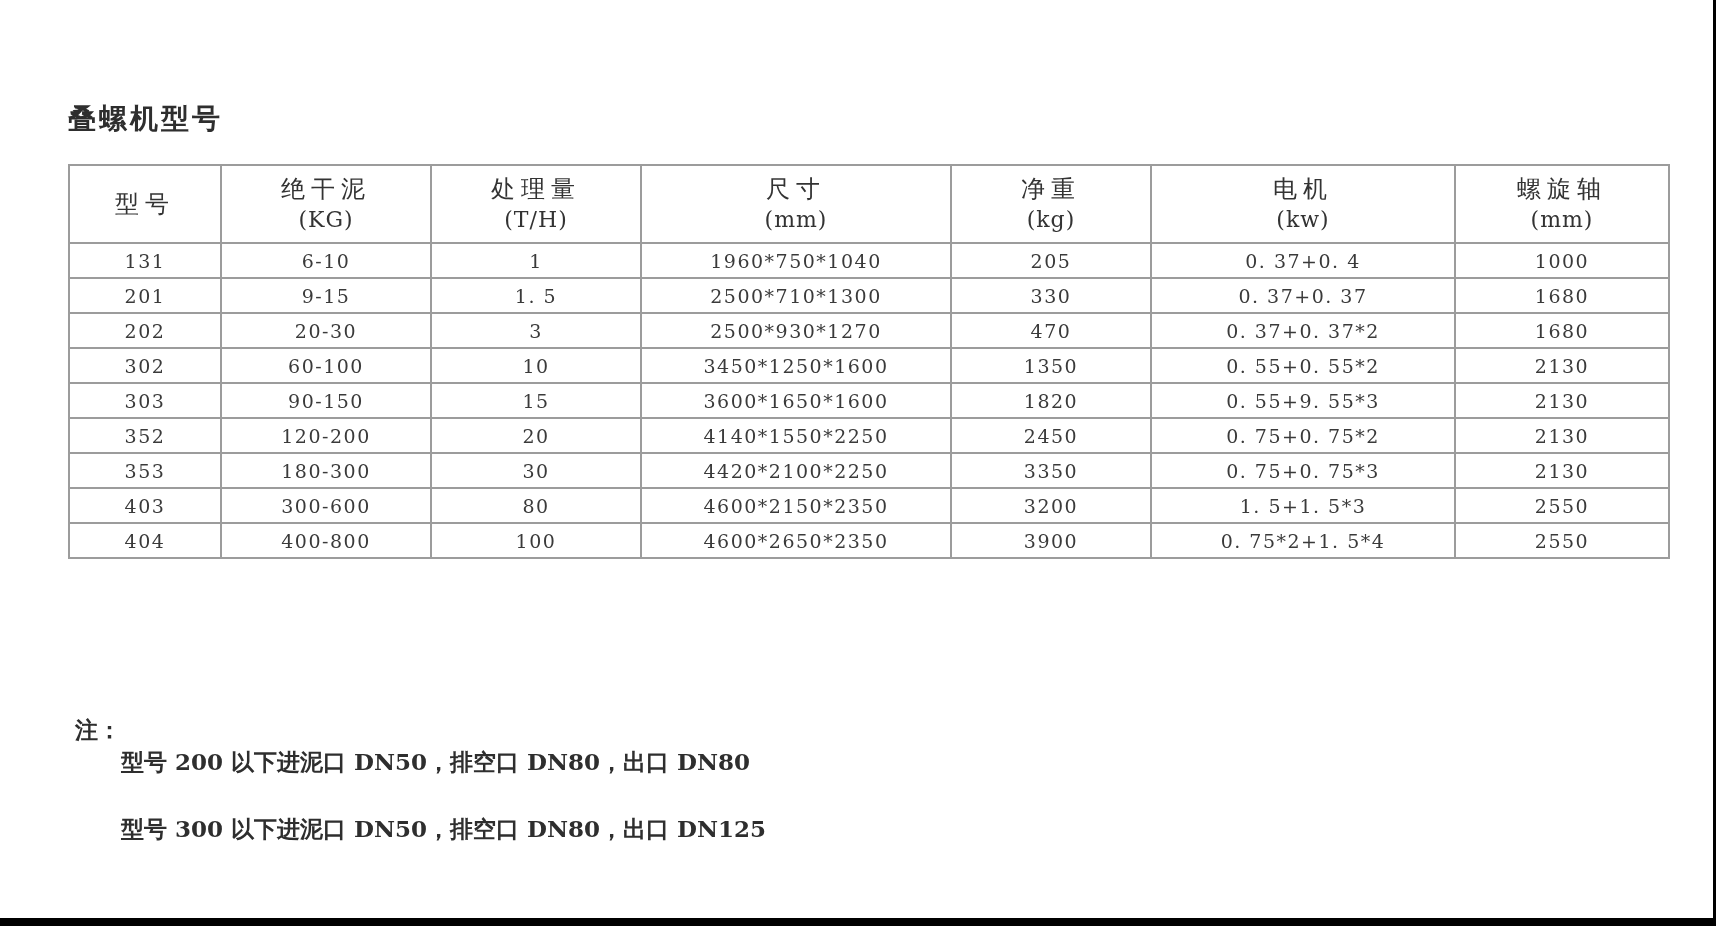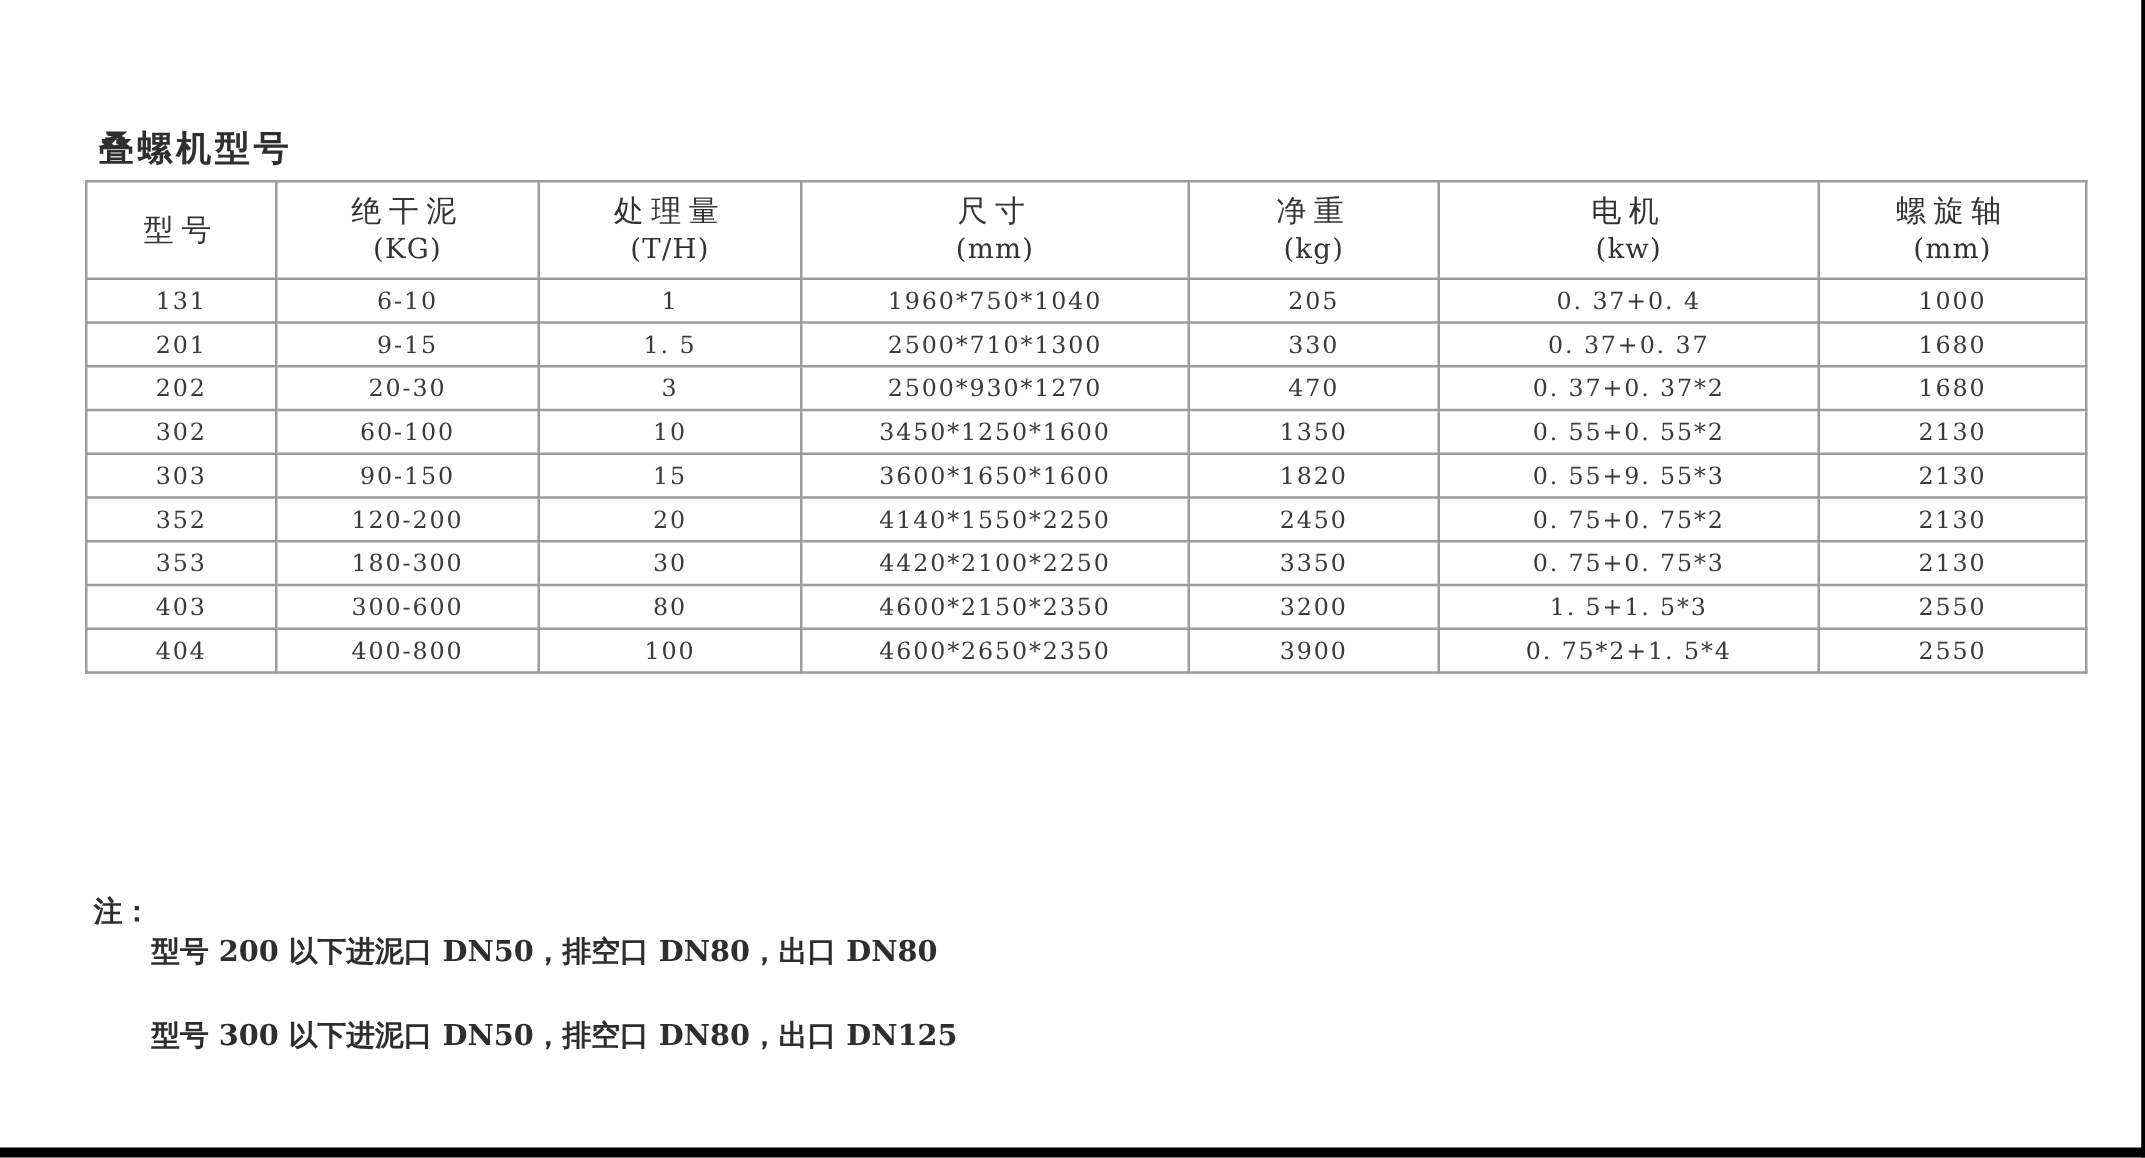--- a/index.html
+++ b/index.html
@@ -2,25 +2,25 @@
 <html><head>
 <meta charset="utf-8">
 <style>
   html,body{margin:0;padding:0;}
   body{
     width:1716px;height:926px;background:#ffffff;position:relative;overflow:hidden;
     font-family:"DejaVu Serif","Liberation Serif",serif;color:#383838;
   }
   .page{position:absolute;inset:0;}
   .doc-title{
-    position:absolute;left:79px;top:100px;
+    position:absolute;left:68px;top:100px;
     font-size:28px;font-weight:bold;letter-spacing:3px;color:#2e2e2e;text-align:center;
   }
   table.spec{
-    position:absolute;left:68px;top:144px;width:1600px;
+    position:absolute;left:68px;top:164px;width:1600px;
     border-collapse:collapse;table-layout:fixed;
   }
   table.spec col:nth-child(1){width:152px;}
   table.spec col:nth-child(2){width:210px;}
   table.spec col:nth-child(3){width:210px;}
   table.spec col:nth-child(4){width:310px;}
   table.spec col:nth-child(5){width:200px;}
   table.spec col:nth-child(6){width:304px;}
   table.spec col:nth-child(7){width:214px;}
   table.spec th,table.spec td{

